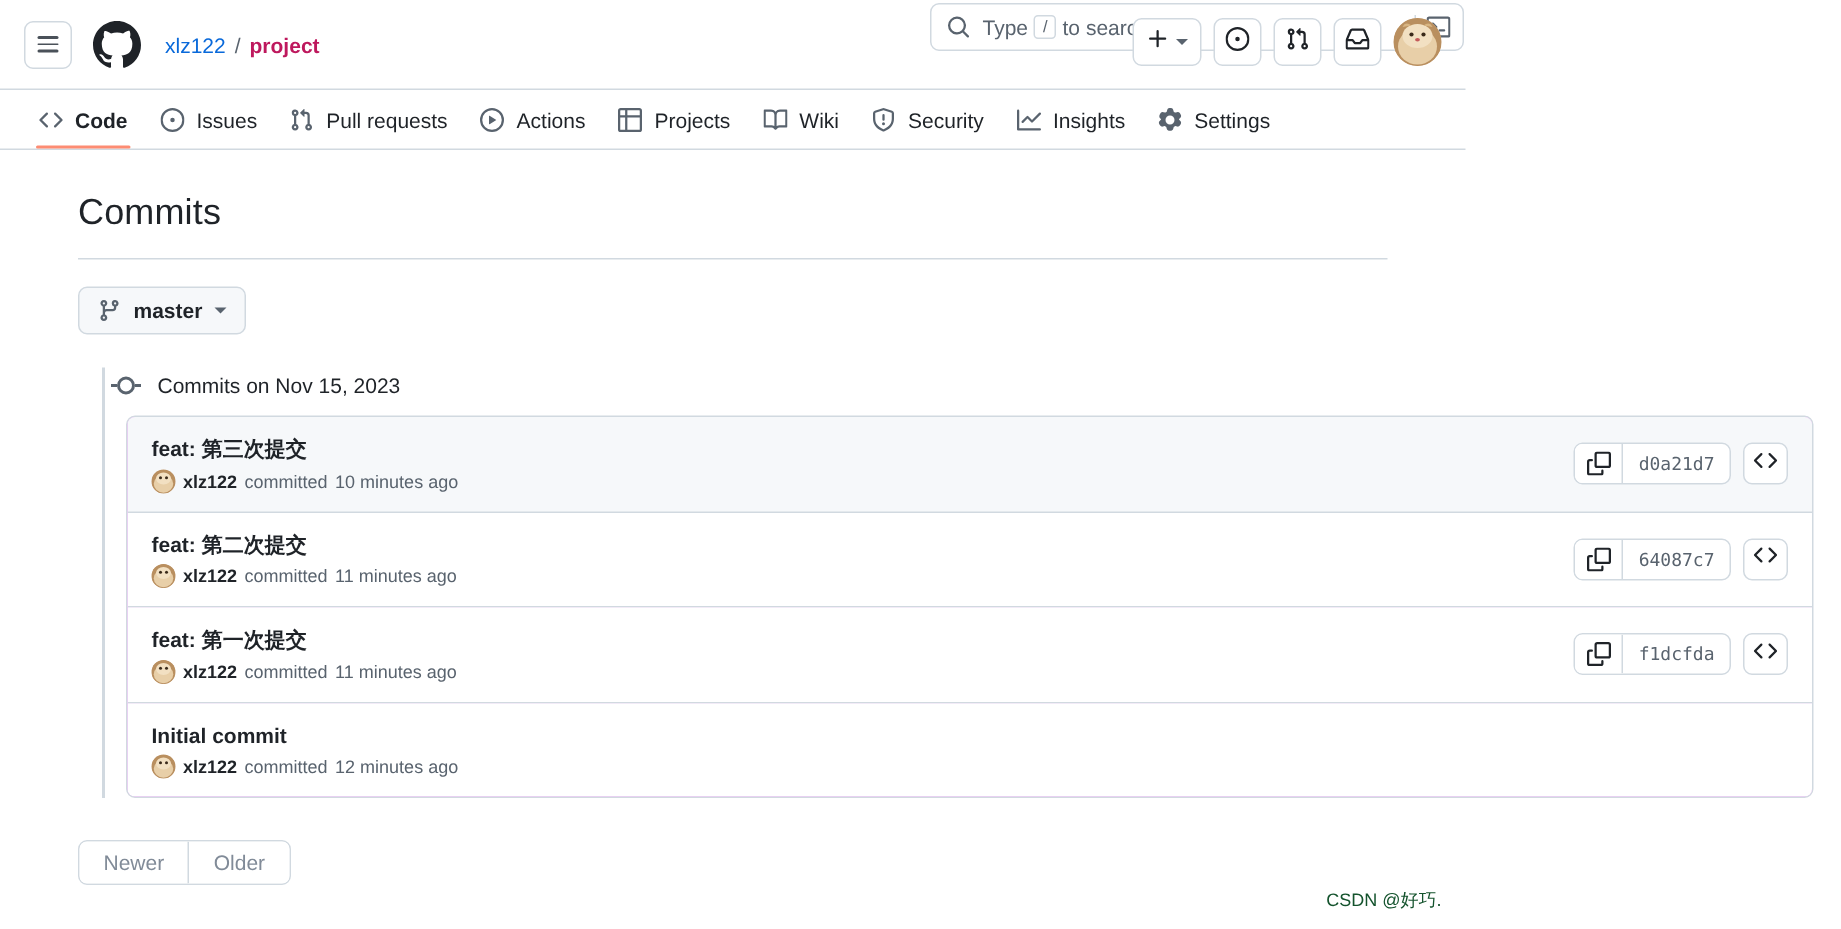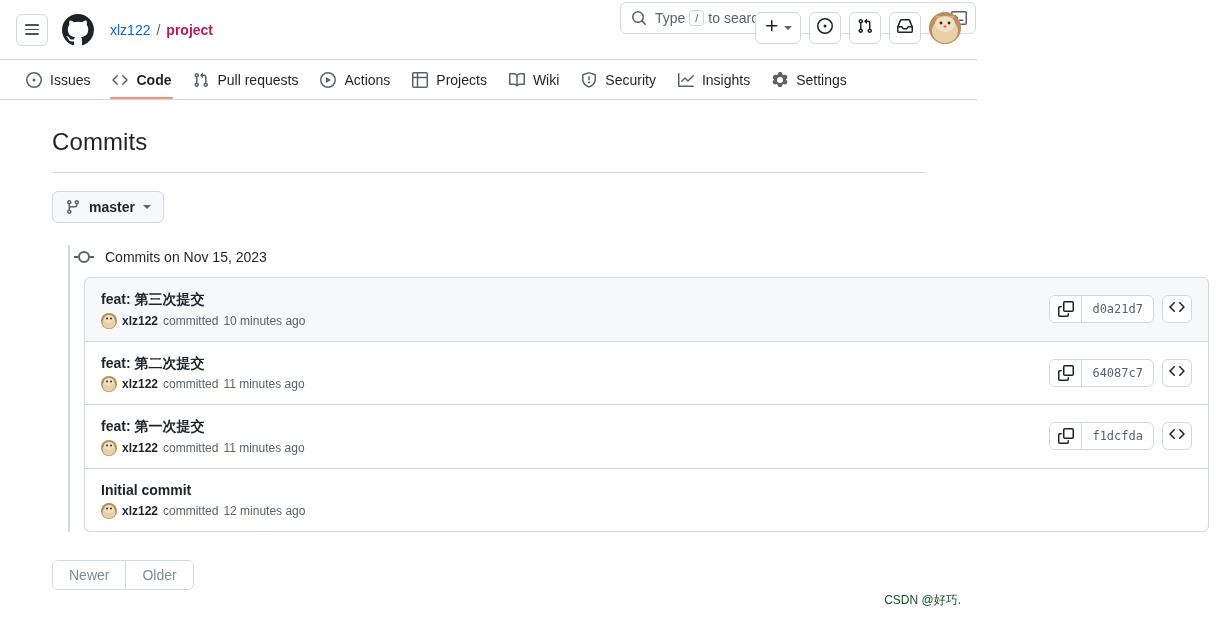--- a/index.html
+++ b/index.html
@@ -432,37 +432,37 @@
             <ellipse cx="16" cy="14.5" rx="1.6" ry="1.1" fill="#c45a5a"></ellipse>
             <path d="M6 6 Q8 2 12 5 Z" fill="#d8b582"></path>
             <path d="M26 6 Q24 2 20 5 Z" fill="#d8b582"></path>
           </g>
         </svg>
       </div>
     </div>
   </div>
 
   <div class="repo-nav">
+    <div class="nav-item selected">
+      <span class="nav-ico">
+        <svg width="16" height="16" viewBox="0 0 16 16" fill="currentColor" aria-hidden="true">
+          <path d="m11.28 3.22 4.25 4.25a.75.75 0 0 1 0 1.06l-4.25 4.25a.749.749 0 0 1-1.275-.326.749.749 0 0 1 .215-.734L13.94 8l-3.72-3.72a.749.749 0 0 1 .326-1.275.749.749 0 0 1 .734.215Zm-6.56 0a.751.751 0 0 1 1.042.018.751.751 0 0 1 .018 1.042L2.06 8l3.72 3.72a.749.749 0 0 1-.326 1.275.749.749 0 0 1-.734-.215L.47 8.53a.75.75 0 0 1 0-1.06Z"></path>
+        </svg>
+      </span>
+      <span>Code</span>
+    </div>
+
     <div class="nav-item">
       <span class="nav-ico">
         <svg width="16" height="16" viewBox="0 0 16 16" fill="currentColor" aria-hidden="true">
           <path d="M8 9.5a1.5 1.5 0 1 0 0-3 1.5 1.5 0 0 0 0 3Z"></path>
           <path d="M8 0a8 8 0 1 1 0 16A8 8 0 0 1 8 0ZM1.5 8a6.5 6.5 0 1 0 13 0 6.5 6.5 0 0 0-13 0Z"></path>
         </svg>
       </span>
       <span>Issues</span>
-    </div>
-
-    <div class="nav-item selected">
-      <span class="nav-ico">
-        <svg width="16" height="16" viewBox="0 0 16 16" fill="currentColor" aria-hidden="true">
-          <path d="m11.28 3.22 4.25 4.25a.75.75 0 0 1 0 1.06l-4.25 4.25a.749.749 0 0 1-1.275-.326.749.749 0 0 1 .215-.734L13.94 8l-3.72-3.72a.749.749 0 0 1 .326-1.275.749.749 0 0 1 .734.215Zm-6.56 0a.751.751 0 0 1 1.042.018.751.751 0 0 1 .018 1.042L2.06 8l3.72 3.72a.749.749 0 0 1-.326 1.275.749.749 0 0 1-.734-.215L.47 8.53a.75.75 0 0 1 0-1.06Z"></path>
-        </svg>
-      </span>
-      <span>Code</span>
     </div>
 
     <div class="nav-item">
       <span class="nav-ico">
         <svg width="16" height="16" viewBox="0 0 16 16" fill="currentColor" aria-hidden="true">
           <path d="M1.5 3.25a2.25 2.25 0 1 1 3 2.122v5.256a2.251 2.251 0 1 1-1.5 0V5.372A2.25 2.25 0 0 1 1.5 3.25Zm5.677-.177L9.573.677A.25.25 0 0 1 10 .854V2.5h1A2.5 2.5 0 0 1 13.5 5v5.628a2.251 2.251 0 1 1-1.5 0V5a1 1 0 0 0-1-1h-1v1.646a.25.25 0 0 1-.427.177L7.177 3.427a.25.25 0 0 1 0-.354ZM3.75 2.5a.75.75 0 1 0 0 1.5.75.75 0 0 0 0-1.5Zm0 9.5a.75.75 0 1 0 0 1.5.75.75 0 0 0 0-1.5Zm8.25.75a.75.75 0 1 0 1.5 0 .75.75 0 0 0-1.5 0Z"></path>
         </svg>
       </span>
       <span>Pull requests</span>
     </div>

